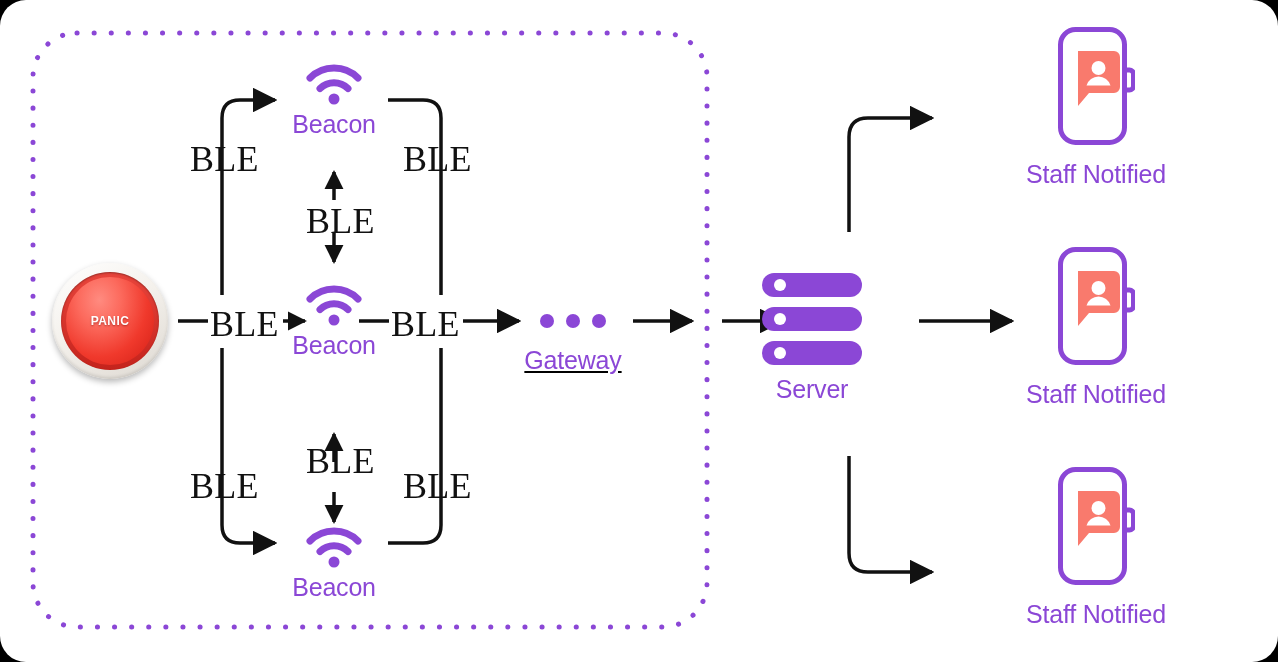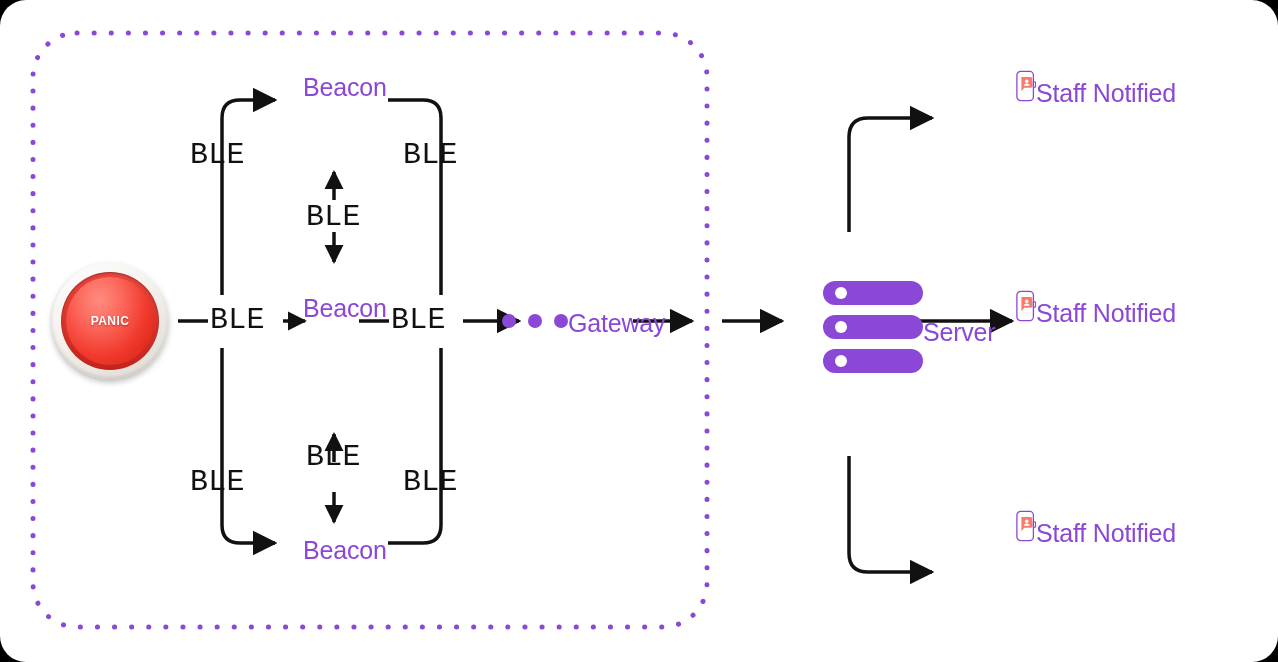--- a/index.html
+++ b/index.html
@@ -26,39 +26,39 @@
     left: 0;
     top: 0;
     width: 1278px;
     height: 662px;
   }
 
   
   .node {
     position: absolute;
     display: flex;
-    flex-direction: row;
+    flex-direction: column;
     align-items: center;
     justify-content: flex-start;
   }
   .node-label {
     color: #8B47D6;
     font-size: 25px;
     font-family: "Liberation Sans", sans-serif;
     white-space: nowrap;
     margin-top: 4px;
     letter-spacing: -0.2px;
   }
 
   
   .ble-label {
     position: absolute;
     color: #111111;
-    font-size: 30px;
-    font-family: Liberation Mono, monospace;
+    font-size: 36px;
+    font-family: Liberation Serif, serif;
     white-space: nowrap;
     letter-spacing: 0.2px;
   }
 
   
   .panic-wrap {
     position: absolute;
     left: 52px;
     top: 263px;
     width: 116px;
@@ -230,30 +230,30 @@
 
   <div class="node" style="left:303px; top:527px; width:62px;">
     <svg class="beacon-icon" viewBox="0 0 56 42">
       <path d="M4 14 A 34 34 0 0 1 52 14" fill="none" stroke="#8B47D6" stroke-width="7" stroke-linecap="round"></path>
       <path d="M14 24.5 A 20 20 0 0 1 42 24.5" fill="none" stroke="#8B47D6" stroke-width="7" stroke-linecap="round"></path>
       <circle cx="28" cy="35" r="5.5" fill="#8B47D6"></circle>
     </svg>
     <span class="node-label">Beacon</span>
   </div>
 
-  <div class="node" style="left:502px; top:300px; width:106px;">
+  <div class="node" style="left:520px; top:300px; width:106px;text-decoration:underline;">
     <div class="gateway-dots">
       <span class="gw-dot"></span>
       <span class="gw-dot"></span>
       <span class="gw-dot"></span>
     </div>
     <span class="node-label">Gateway</span>
   </div>
 
-  <div class="node" style="left:823px; top:273px; width:100px;margin-top:8px;">
+  <div class="node" style="left:762px; top:273px; width:100px;">
     <div class="server-stack">
       <div class="server-bar">
         <span class="server-led"></span>
       </div>
       <div class="server-bar">
         <span class="server-led"></span>
       </div>
       <div class="server-bar">
         <span class="server-led"></span>
       </div>

